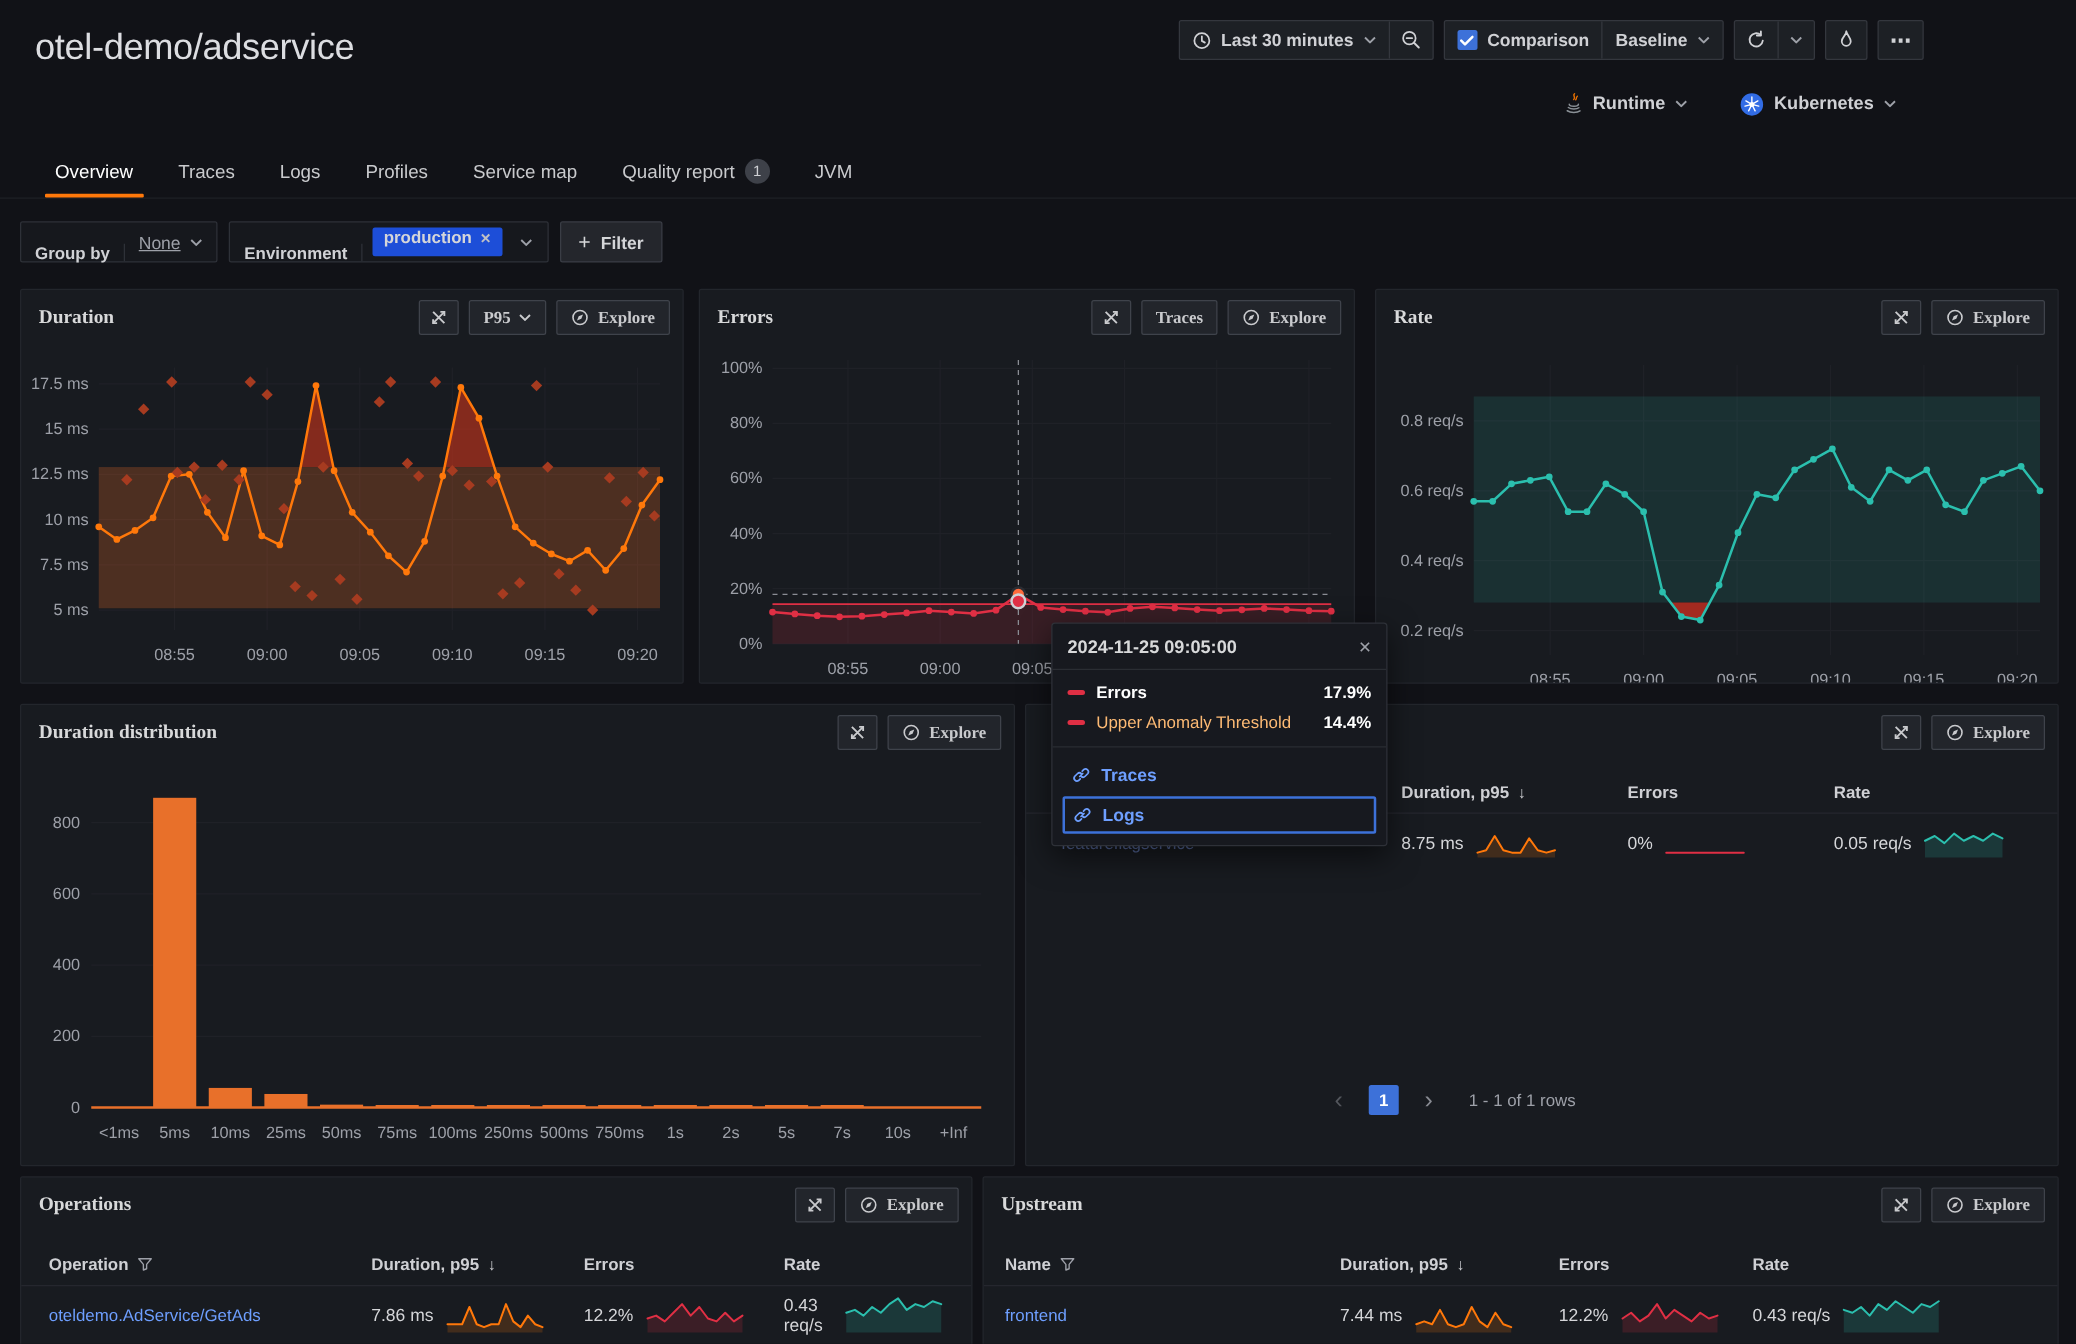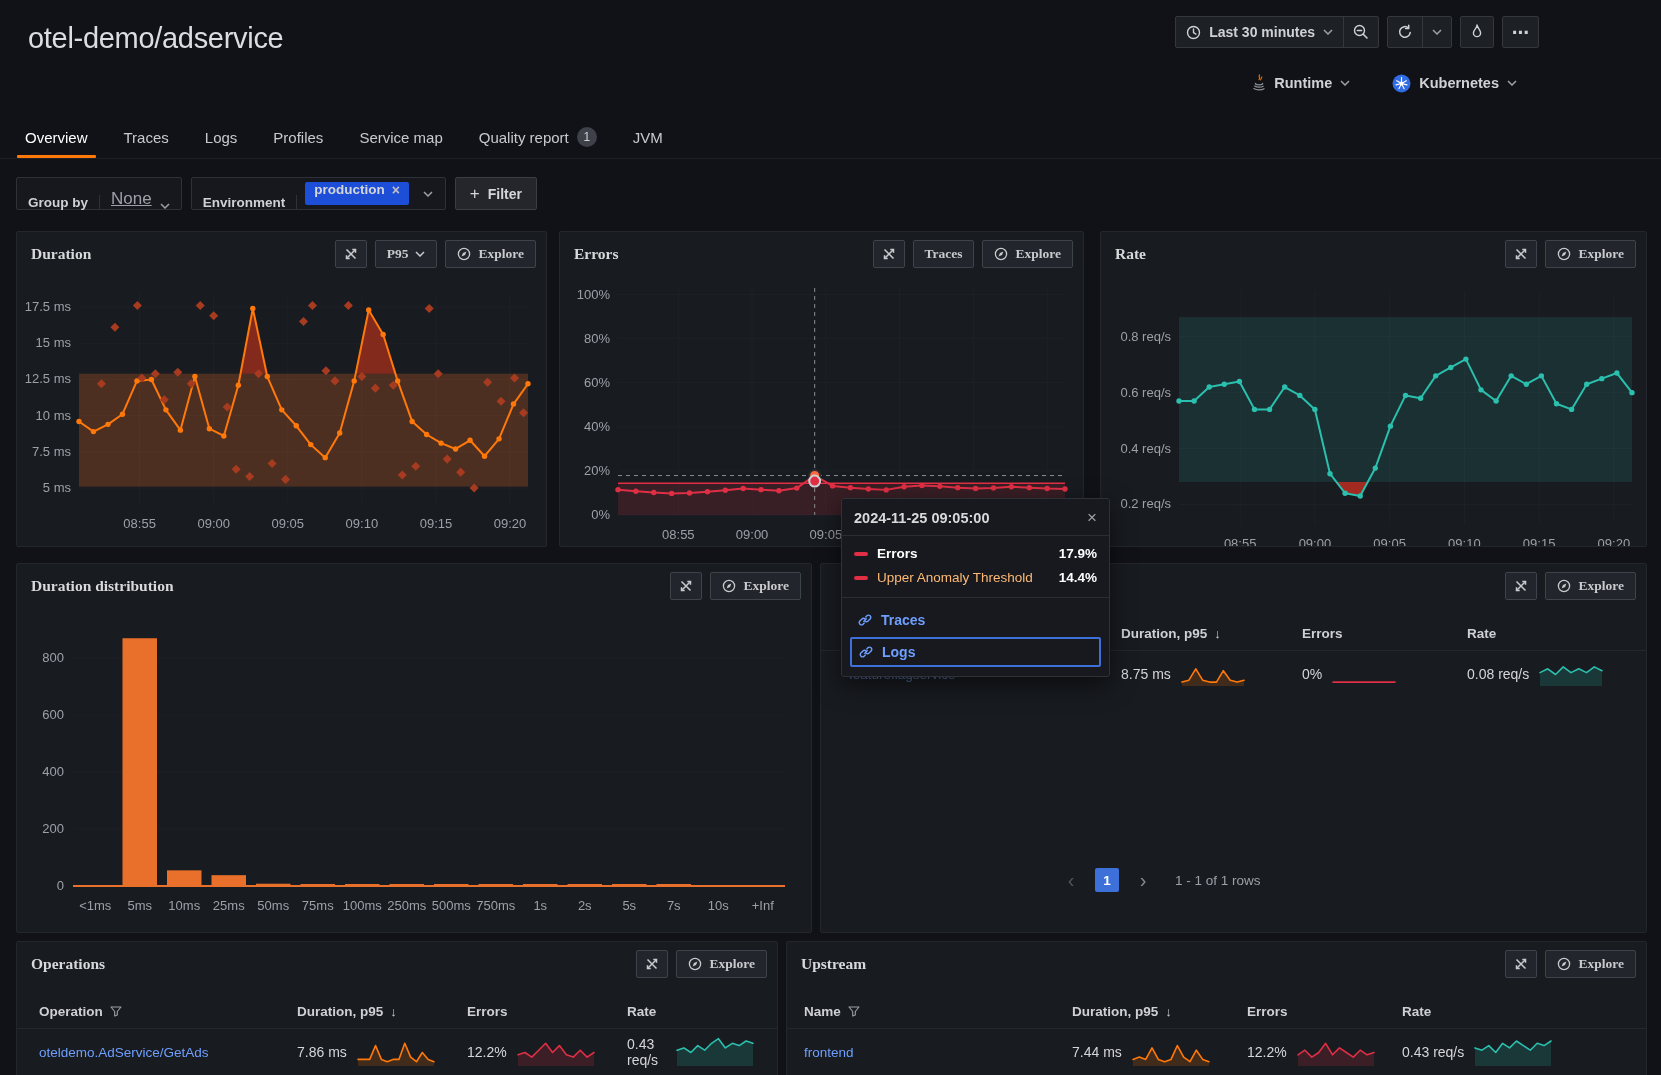--- a/index.html
+++ b/index.html
@@ -17,30 +17,30 @@
   .tb-seg{display:flex;align-items:center;gap:8px;padding:0 10px;background:transparent;border:none;color:#d0d1d5;font-size:14px;font-weight:600;cursor:pointer;font-family:inherit;height:30px;}
   .tb-seg + .tb-seg{border-left:1px solid #34373e;}
   .tb-seg.icon-only{padding:0 9px;}
   .tb-seg .chev{color:#9da0a8;}
   .checkbox{width:16px;height:16px;border-radius:2px;background:#3d71d9;display:inline-flex;align-items:center;justify-content:center;}
   .ctx-row{position:absolute;top:68px;right:138px;display:flex;gap:30px;align-items:center;height:30px;}
   .ctx{display:flex;align-items:center;gap:8px;background:none;border:none;color:#d0d1d5;font-size:14.5px;font-weight:700;cursor:pointer;font-family:inherit;}
   .ctx .chev{color:#9da0a8;}
   
   .tabs-wrap{position:absolute;top:116px;left:0;right:0;height:42px;border-bottom:1px solid #1e2026;}
-  .tabs{display:flex;gap:36px;padding-left:25px;align-items:center;height:100%;}
+  .tabs{display:flex;gap:36px;padding-left:44px;align-items:center;height:100%;}
   .tab{position:relative;font-size:15px;color:#c9cacd;cursor:pointer;display:flex;align-items:center;gap:8px;height:100%;}
   .tab.active{color:#fff;}
   .tab.active::after{content:"";position:absolute;left:-8px;right:-8px;bottom:0;height:3px;background:#ff780a;border-radius:1px;}
   .badge{width:20px;height:20px;border-radius:50%;background:#3e4149;color:#cfd0d4;font-size:12px;display:inline-flex;align-items:center;justify-content:center;}
   
   .filter-row{position:absolute;top:177px;left:16px;display:flex;gap:9px;height:33px;}
   .seg-group{display:flex;align-items:stretch;border:1px solid #2e3138;border-radius:2px;background:#16181d;}
   .seg-label{display:flex;align-items:center;padding:0 11px;font-size:13.5px;font-weight:700;color:#d0d1d5;border-right:1px solid #2e3138;margin-top:17px;}
-  .seg-value{display:flex;align-items:flex-end;gap:8px;padding:0 11px;background:none;border:none;color:#9da0a8;font-size:17px;cursor:pointer;font-family:inherit;text-decoration:underline;}
+  .seg-value{display:flex;align-items:center;gap:8px;padding:0 11px;background:none;border:none;color:#9da0a8;font-size:14px;cursor:pointer;font-family:inherit;text-decoration:underline;}
   .chip{display:flex;align-items:flex-start;gap:7px;background:#1d4ed8;border-radius:2px;margin:4px 2px 4px 8px;padding:0 9px;font-size:13.5px;font-weight:600;color:#d5d6d9;cursor:pointer;}
   .chip-x{color:#c0c1c5;font-size:14px;}
   .seg-chev{display:flex;align-items:center;padding:0 12px;background:none;border:none;color:#9da0a8;cursor:pointer;}
   .filter-btn{display:flex;align-items:center;gap:8px;padding:0 14px;background:#24262c;border:1px solid #3a3d45;border-radius:2px;color:#d5d6d9;font-size:14px;font-weight:600;cursor:pointer;font-family:inherit;}
   .plus{font-size:17px;font-weight:400;color:#d5d6d9;}
   
   .panel{position:absolute;background:#181b20;border:1px solid #23262c;border-radius:2px;}
   .p-duration{left:16px;top:231px;width:529px;height:314px;}
   .p-errors{left:559px;top:231px;width:523px;height:314px;}
   .p-rate{left:1100px;top:231px;width:545px;height:314px;}
@@ -113,20 +113,38 @@
               <path d="M1 1l4 4 4-4" stroke="currentColor" stroke-width="1.5" fill="none"></path>
             </svg>
           </span>
       </button>
       <button class="tb-seg icon-only">
         <span>
             <svg width="16" height="16" viewBox="0 0 16 16">
               <circle cx="6.5" cy="6.5" r="5" stroke="#d0d1d5" stroke-width="1.4" fill="none"></circle>
               <path d="M10.2 10.2L14 14" stroke="#d0d1d5" stroke-width="1.6" stroke-linecap="round"></path>
               <path d="M4.3 6.5h4.4" stroke="#d0d1d5" stroke-width="1.4" stroke-linecap="round"></path>
+            </svg>
+          </span>
+      </button>
+    </div>
+    <div class="tb-group">
+      <button class="tb-seg">
+        <span class="checkbox">
+            <svg width="11" height="9" viewBox="0 0 11 9">
+              <path d="M1 4.5l3 3 6-6" stroke="#fff" stroke-width="2" fill="none" stroke-linecap="round" stroke-linejoin="round"></path>
+            </svg>
+          </span>
+        <span>Comparison</span>
+      </button>
+      <button class="tb-seg">
+        <span>Baseline</span>
+        <span class="chev">
+            <svg width="10" height="6" viewBox="0 0 10 6">
+              <path d="M1 1l4 4 4-4" stroke="currentColor" stroke-width="1.5" fill="none"></path>
             </svg>
           </span>
       </button>
     </div>
     <div class="tb-group">
       <button class="tb-seg icon-only">
         <span>
             <svg width="16" height="16" viewBox="0 0 16 16" fill="none">
               <path d="M13.2 8.6A5.3 5.3 0 1 1 11.5 4" stroke="#d0d1d5" stroke-width="1.5" stroke-linecap="round"></path>
               <path d="M11.7 1.2v3.2H8.5" stroke="#d0d1d5" stroke-width="1.5" fill="none" stroke-linecap="round" stroke-linejoin="round"></path>
@@ -671,21 +689,21 @@
               <polyline points="2,21.1 8.88888888888889,19.2 15.777777777777777,7.799999999999999 22.666666666666664,19.2 29.555555555555554,21.1 36.44444444444444,21.1 43.33333333333333,9.700000000000001 50.22222222222222,19.2 57.11111111111111,21.1 64,19.2" fill="none" stroke="#ff780a" stroke-width="1.6" stroke-linejoin="round" stroke-linecap="round"></polyline>
             </svg>
           </div>
         <div class="cell">
             <span>0%</span>
             <svg class="spark sm" viewBox="0 0 66 26">
               <polyline points="2,21.1 10.857142857142856,21.1 19.71428571428571,21.1 28.57142857142857,21.1 37.42857142857142,21.1 46.285714285714285,21.1 55.14285714285714,21.1 64,21.1" fill="none" stroke="#e02f44" stroke-width="1.6" stroke-linejoin="round" stroke-linecap="round"></polyline>
             </svg>
           </div>
         <div class="cell">
-            <span>0.08 req/s</span>
+            <span>0.05 req/s</span>
             <svg class="spark sm" viewBox="0 0 66 26">
               <polygon points="2,11.6 9.75,7.799999999999999 17.5,13.5 25.25,5.899999999999999 33,11.6 40.75,7.799999999999999 48.5,11.6 56.25,5.899999999999999 64,9.700000000000001 64,25 2,25" fill="rgba(43,191,174,0.18)"></polygon>
               <polyline points="2,11.6 9.75,7.799999999999999 17.5,13.5 25.25,5.899999999999999 33,11.6 40.75,7.799999999999999 48.5,11.6 56.25,5.899999999999999 64,9.700000000000001" fill="none" stroke="#2bbfae" stroke-width="1.6" stroke-linejoin="round" stroke-linecap="round"></polyline>
             </svg>
           </div>
       </div>
     </div>
     <div class="pagination">
       <button class="pg-btn disabled">‹</button>
       <span class="pg-cur">1</span>

